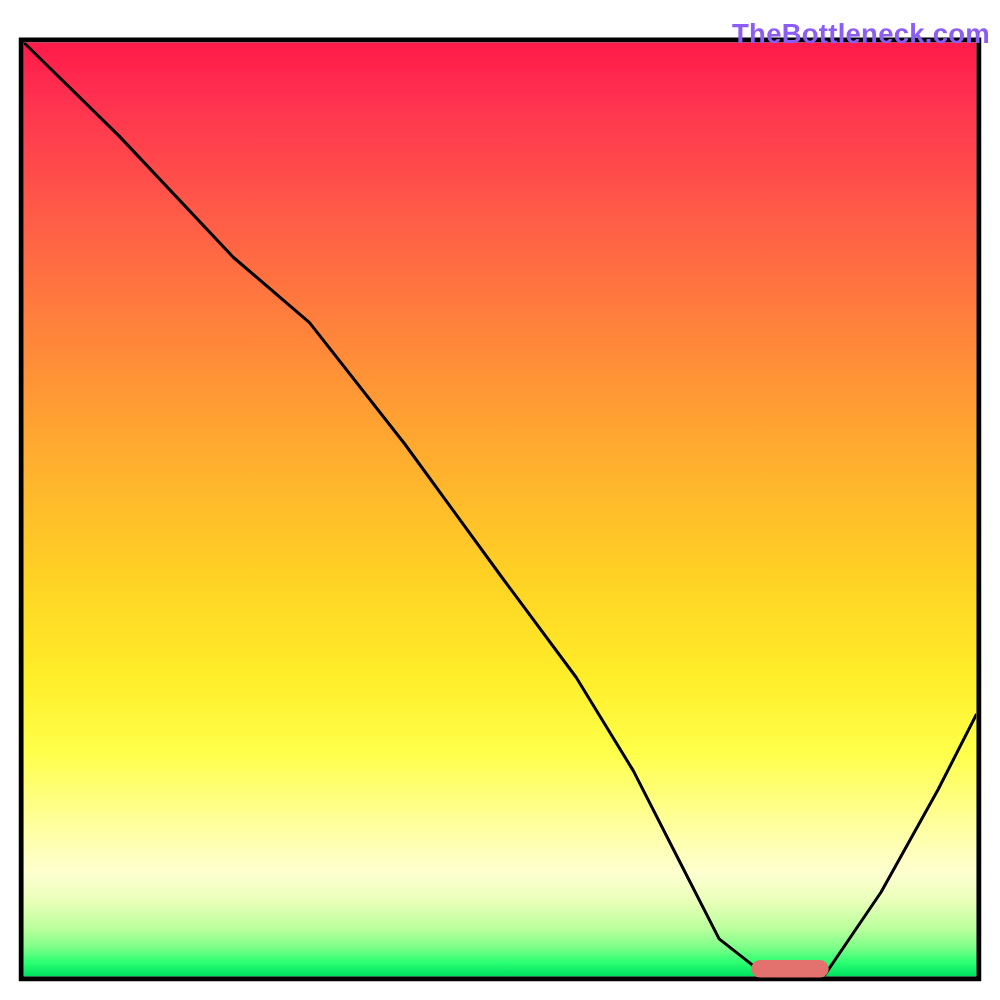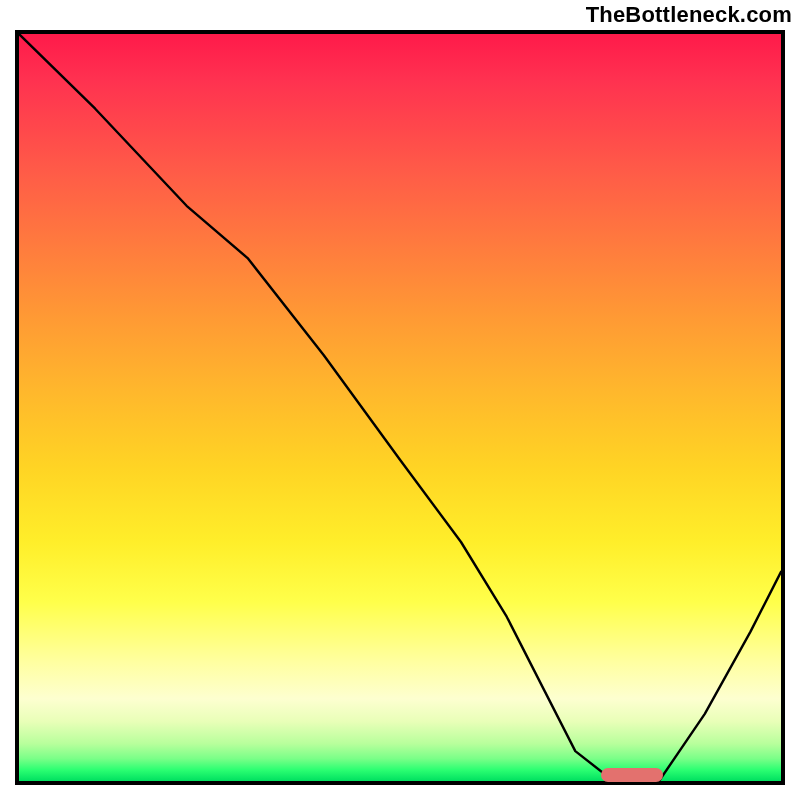--- a/index.html
+++ b/index.html
@@ -11,25 +11,25 @@
     font-family: Arial, Helvetica, sans-serif;
   }
   .stage {
     position: relative;
     width: 800px;
     height: 800px;
     overflow: hidden;
   }
   .watermark {
     position: absolute;
-    top: 2px;
+    top: 14px;
     right: 8px;
     font-size: 22px;
     font-weight: 600;
-    color: #000000;
+    color: #8b5cf6;
     letter-spacing: 0.2px;
     z-index: 10;
   }
   .plot-frame {
     position: absolute;
     left: 15px;
     top: 30px;
     width: 770px;
     height: 755px;
     border: 4px solid #000000;

